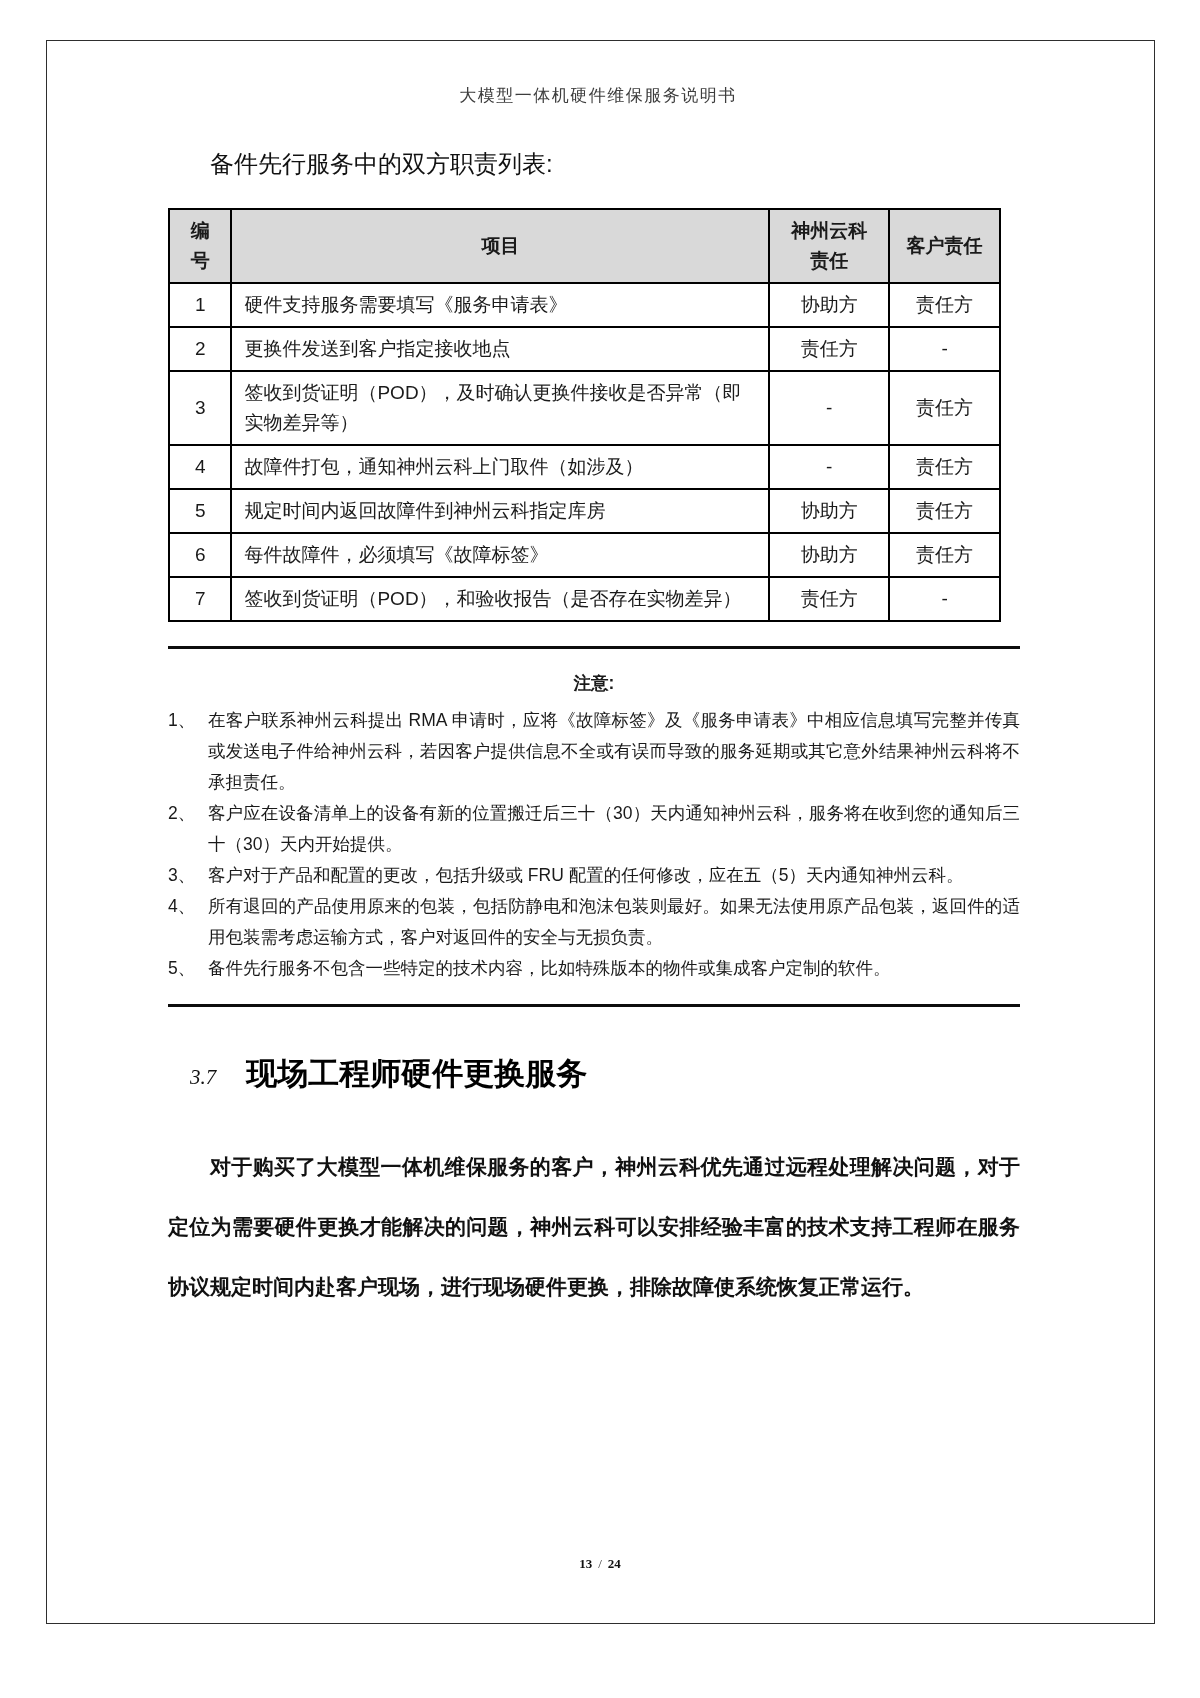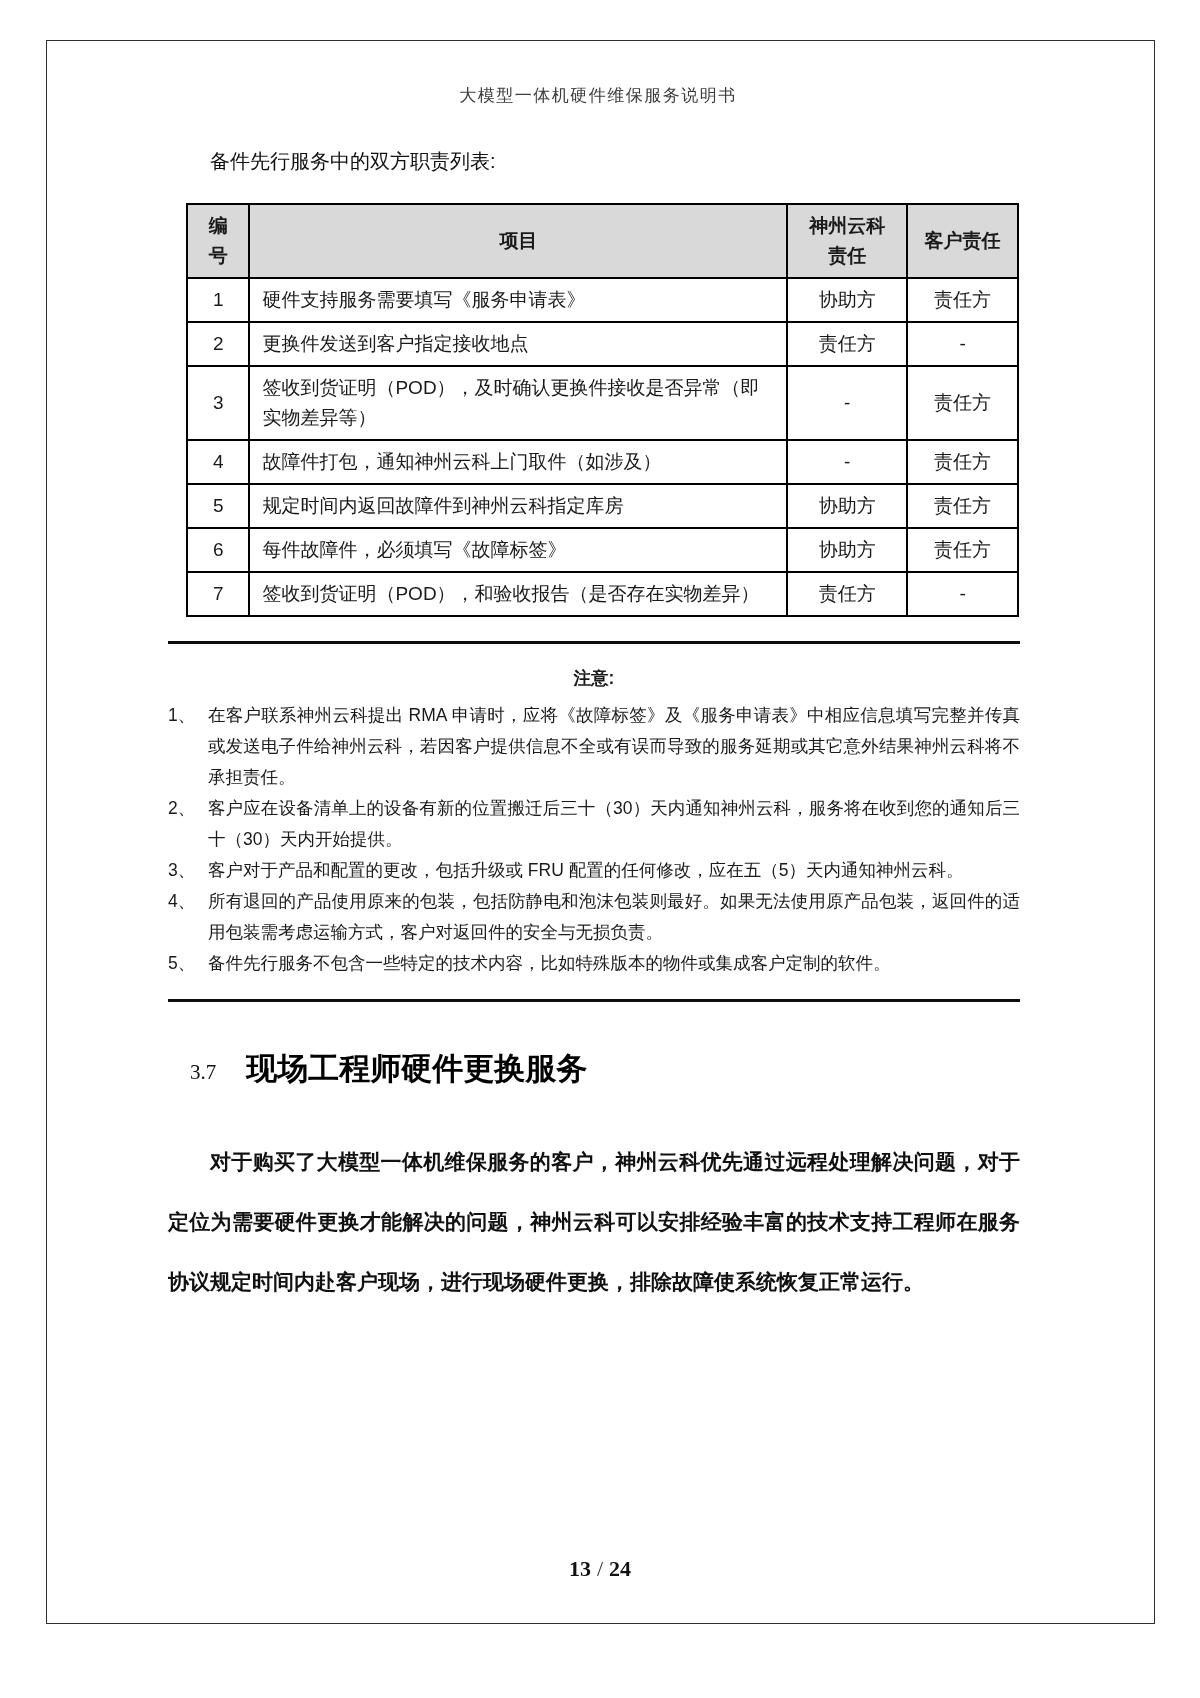--- a/index.html
+++ b/index.html
@@ -16,25 +16,25 @@
   .doc-header {
     position:absolute; top:84px; left:168px; width:860px;
     text-align:center;
     font-family:"Liberation Serif","DejaVu Serif",serif;
     font-size:17px; color:#3d3d3d; letter-spacing:1.5px;
   }
   .content {
     position:absolute; left:168px; top:148px; width:852px;
   }
   .intro {
-    font-size:20px; padding-left:42px; margin:0 0 28px 0; color:#111;
+    font-size:24px; padding-left:42px; margin:0 0 28px 0; color:#111;
   }
   table.resp-table {
     border-collapse:collapse; table-layout:fixed;
-    width:833px; margin-left:18px;
+    width:833px; 
     border:2px solid #000;
     padding-left:44px;
   }
   .resp-table th, .resp-table td {
     border:2px solid #000; padding:6px 12px;
     font-size:19px; line-height:30px; vertical-align:middle;
   }
   .resp-table thead th {
     background:#d9d9d9; font-weight:bold; height:58px; text-align:center;
   }
@@ -49,34 +49,34 @@
   .notes-label { font-weight:bold; font-size:17.5px; margin:0 0 10px 0;text-align:center; }
   .note { display:flex; font-size:17.5px; line-height:31px; }
   .note-marker { width:40px; flex:none; }
   .note-text { flex:1; text-align:justify; }
   .section-heading {
     margin:46px 0 0 22px;
     display:flex; align-items:baseline;
   }
   .sec-num {
     font-family:"Liberation Serif","DejaVu Serif",serif;
-    font-size:21px; margin-right:14px; color:#111;
+    font-size:21px; margin-right:14px; color:#111;font-style:italic;
   }
   .sec-title { font-size:31px; font-weight:bold; color:#000;margin-left:16px; }
   .body-para {
     font-size:21px; line-height:60px; text-align:justify;
     text-indent:2em; margin:0; color:#111;font-weight:bold;
   }
   .para-1 { margin-top:42px; }
   .para-2 { margin-top:10px; }
   .doc-footer {
     position:absolute; top:1556px; left:0; width:1200px;
     text-align:center;
     font-family:"Liberation Serif","DejaVu Serif",serif;
-    font-size:22px; color:#111;
+    font-size:13px; color:#111;
   }
   .doc-footer .num { font-weight:bold; }
   .doc-footer .sep { margin:0 6px; color:#333; }
 </style>
 </head>
 <body>
 
 <div class="page-frame"></div>
 
 <div class="doc-header">大模型一体机硬件维保服务说明书</div>

